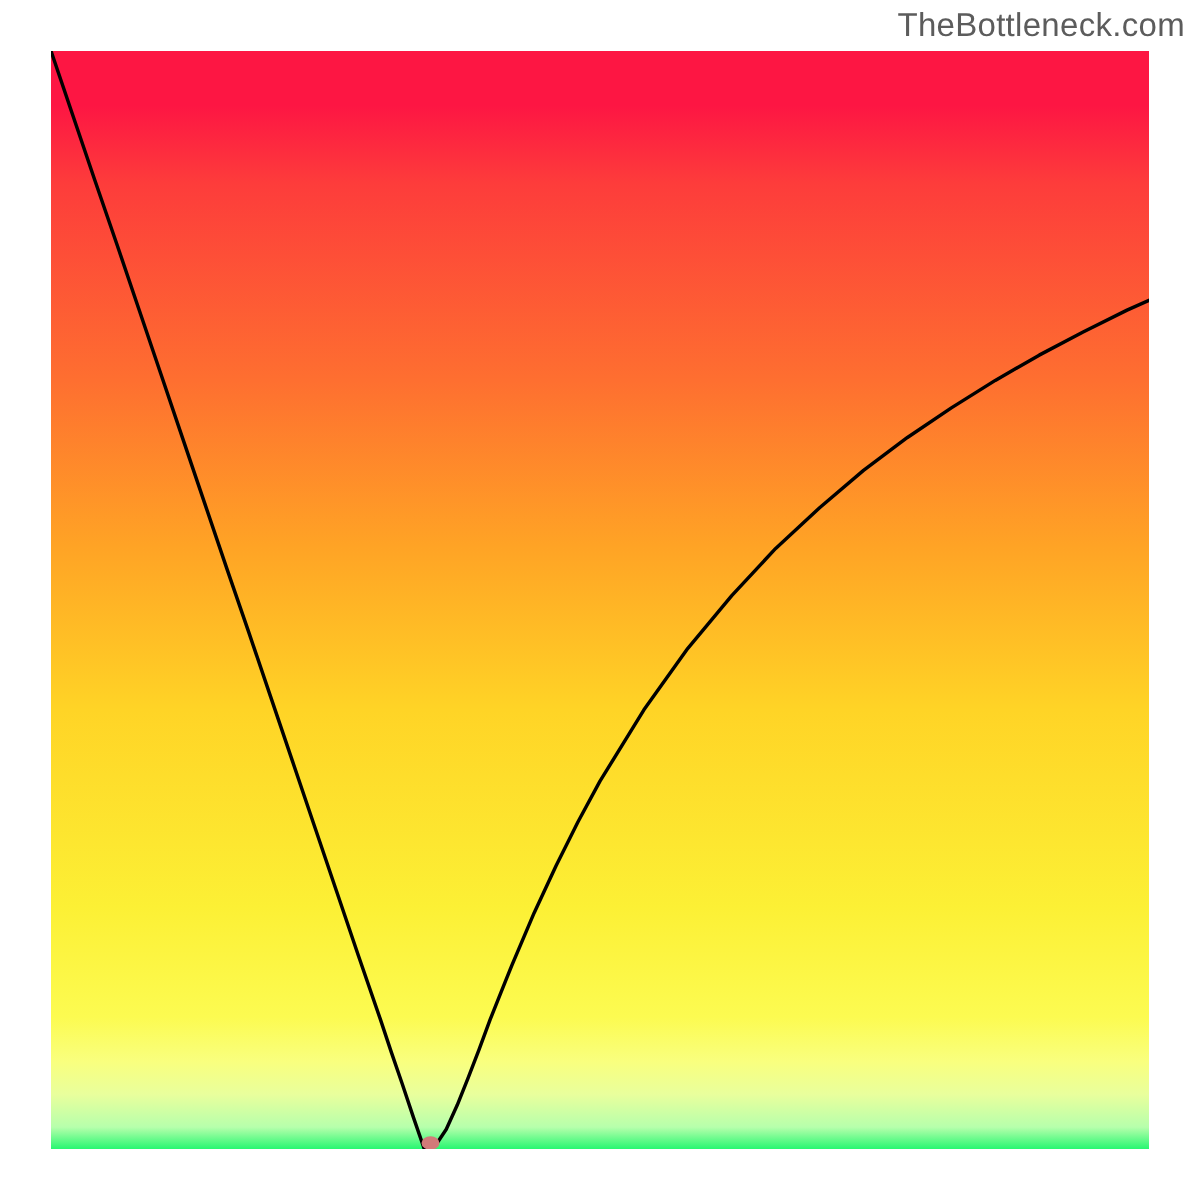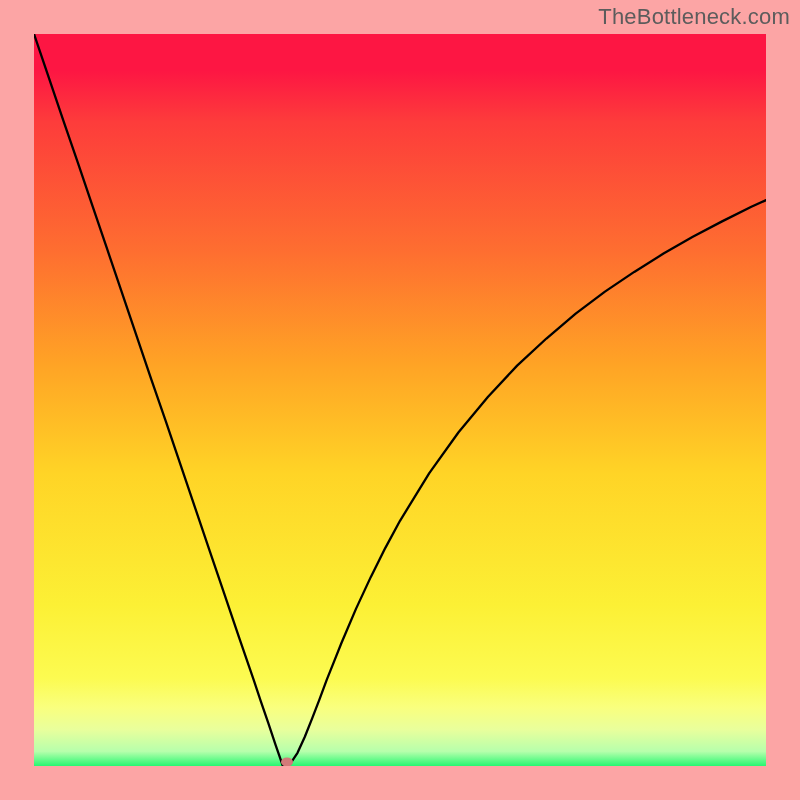--- a/index.html
+++ b/index.html
@@ -8,21 +8,21 @@
     width: 800px;
     height: 800px;
     background: #000;
     overflow: hidden;
     font-family: Arial, Helvetica, sans-serif;
   }
   .frame {
     position: relative;
     width: 800px;
     height: 800px;
-    background: #fca5a5;
+    background: #ffffff;
   }
   .watermark {
     position: absolute;
     top: 4px;
     right: 10px;
     color: #5c5c5c;
     font-size: 22px;
     font-weight: 500;
     letter-spacing: 0.2px;
     z-index: 10;

